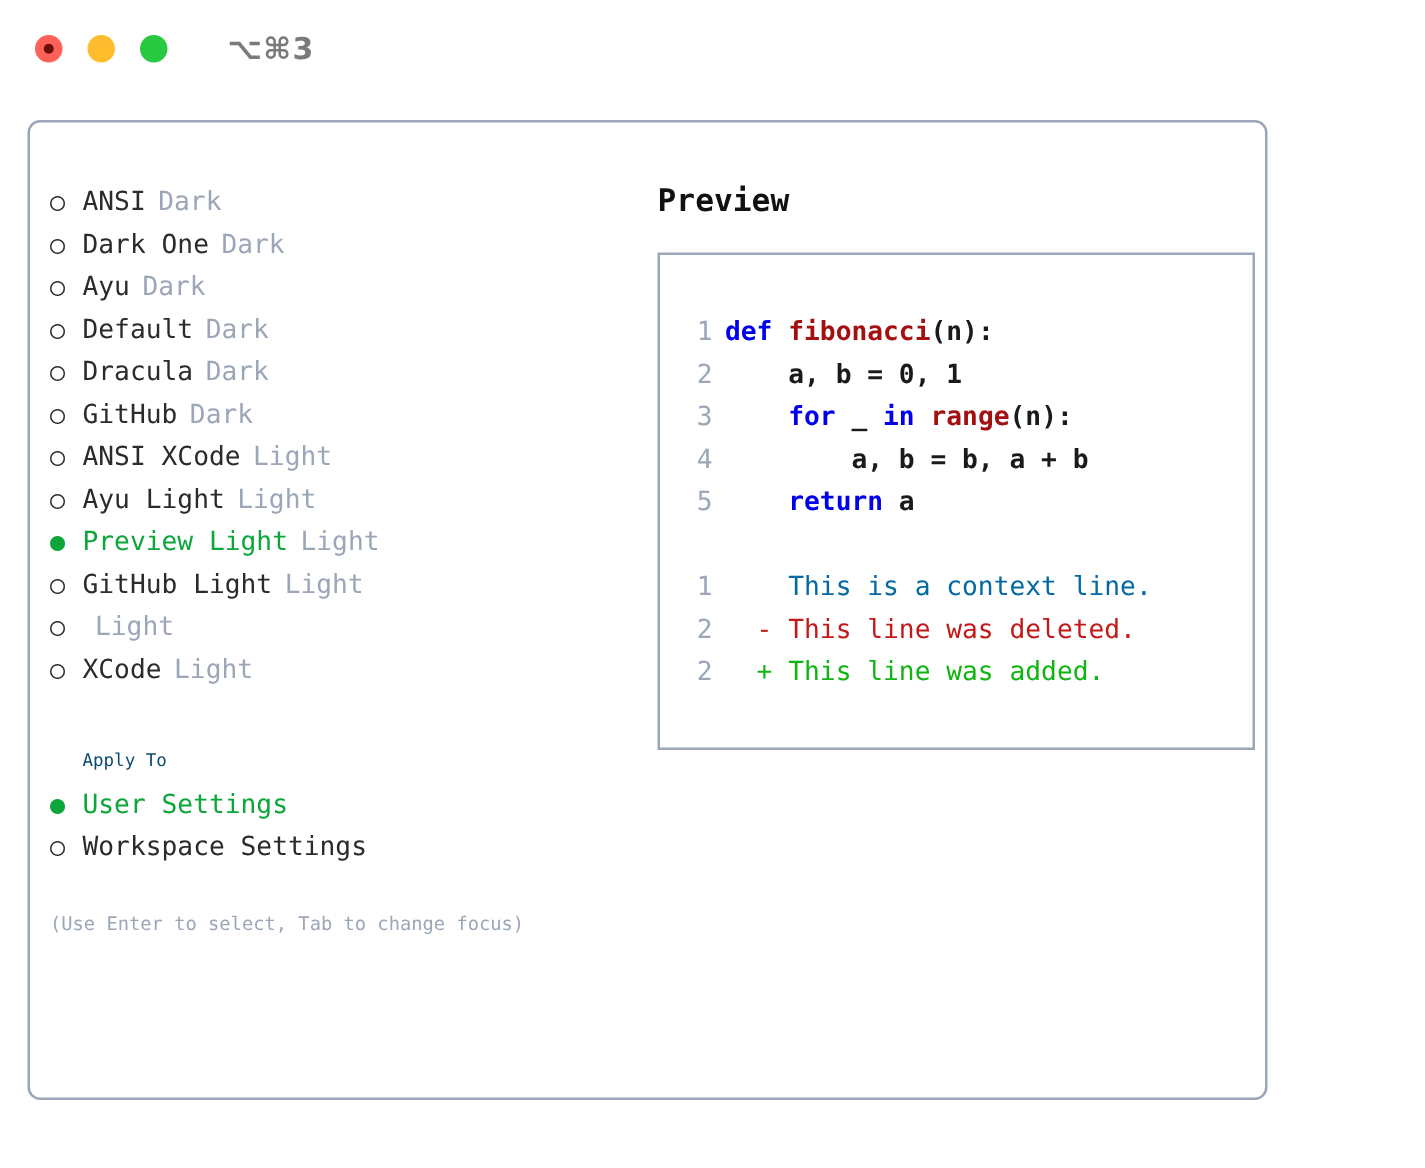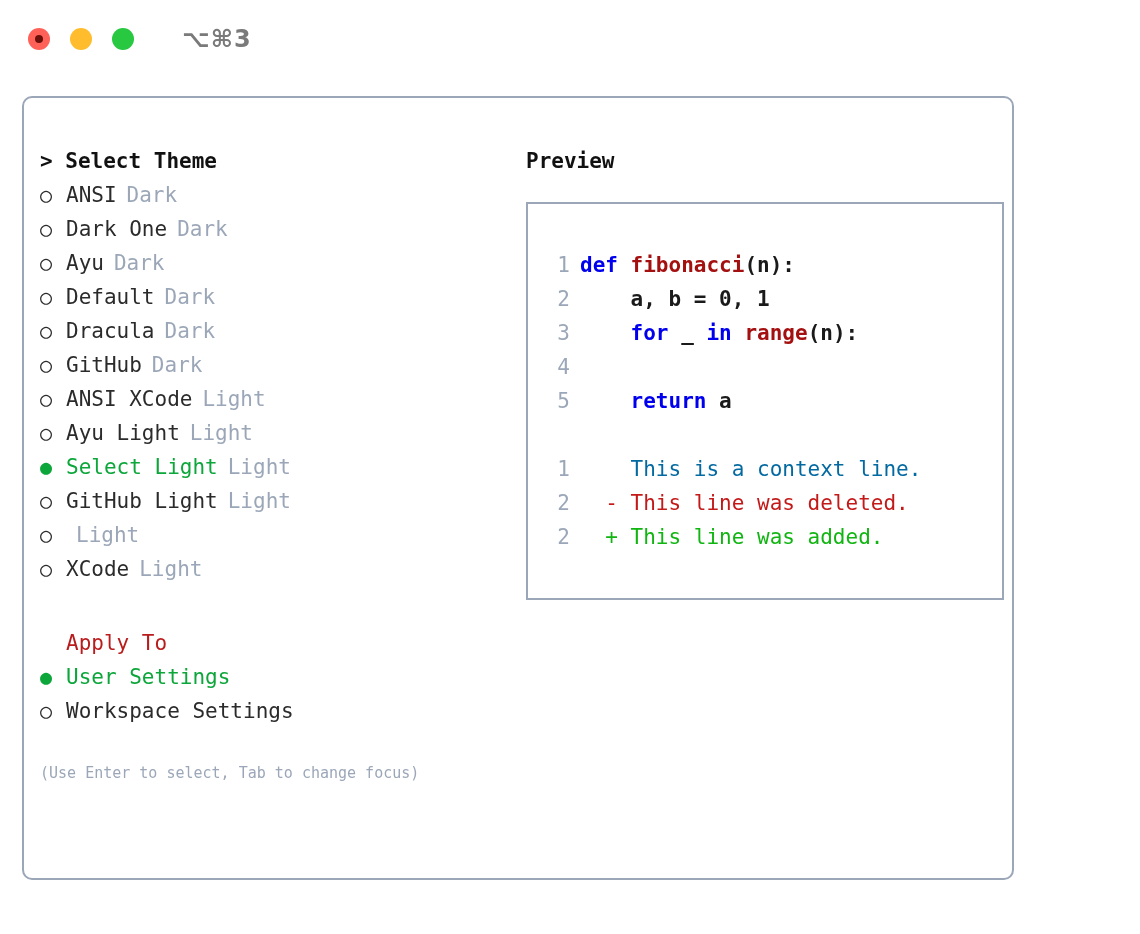--- a/index.html
+++ b/index.html
@@ -100,22 +100,22 @@
   }
   .row.selected .marker { color: #0ca63a; }
   .row-label { color: #2b2b2b; }
   .row.selected .row-label { color: #0ca63a; }
   .row-tag {
     color: #9ba7b8;
     margin-left: 10px;
   }
 
   .apply-header {
-    font-size: 21px;
-    color: #b91c1c;
+    font-size: 14px;
+    color: #0c4a6e;
     line-height: 34px;
     padding-left: 26px;
     white-space: pre;
   }
 
   .spacer-lg { height: 40px; }
   .spacer-md { height: 28px; }
 
   .hint {
     font-size: 15px;
@@ -125,21 +125,21 @@
     white-space: pre-wrap;
   }
 
   
   .right-col {
     flex: 1 1 auto;
     padding-left: 24px;
   }
 
   .preview-title {
-    font-size: 21px;
+    font-size: 25px;
     font-weight: bold;
     color: #111111;
     line-height: 34px;
     margin-bottom: 24px;
   }
 
   .preview-box {
     width: 478px;
     height: 398px;
     border: 2px solid #9ba7b8;
@@ -185,32 +185,31 @@
       <div class="light green"></div>
     </div>
     <div class="shortcut">⌥⌘3</div>
   </div>
 
   <div class="panel">
     <div class="panel-inner">
 
       <div class="left-col">
 
-        <div class="section-header">&gt; Select Theme</div>
 
         <div class="theme-list">
             <div class="row"><span class="marker">○</span><span class="row-label">ANSI</span><span class="row-tag">Dark</span></div>
             <div class="row"><span class="marker">○</span><span class="row-label">Dark One</span><span class="row-tag">Dark</span></div>
             <div class="row"><span class="marker">○</span><span class="row-label">Ayu</span><span class="row-tag">Dark</span></div>
             <div class="row"><span class="marker">○</span><span class="row-label">Default</span><span class="row-tag">Dark</span></div>
             <div class="row"><span class="marker">○</span><span class="row-label">Dracula</span><span class="row-tag">Dark</span></div>
             <div class="row"><span class="marker">○</span><span class="row-label">GitHub</span><span class="row-tag">Dark</span></div>
             <div class="row"><span class="marker">○</span><span class="row-label">ANSI XCode</span><span class="row-tag">Light</span></div>
             <div class="row"><span class="marker">○</span><span class="row-label">Ayu Light</span><span class="row-tag">Light</span></div>
-            <div class="row selected"><span class="marker">●</span><span class="row-label">Select Light</span><span class="row-tag">Light</span></div>
+            <div class="row selected"><span class="marker">●</span><span class="row-label">Preview Light</span><span class="row-tag">Light</span></div>
             <div class="row"><span class="marker">○</span><span class="row-label">GitHub Light</span><span class="row-tag">Light</span></div>
             <div class="row"><span class="marker">○</span><span class="row-tag">Light</span></div>
             <div class="row"><span class="marker">○</span><span class="row-label">XCode</span><span class="row-tag">Light</span></div>
           </div>
 
         <div class="spacer-lg"></div>
 
         <div class="apply-header">Apply To</div>
 
         <div class="apply-list">
@@ -224,21 +223,21 @@
       </div>
 
       <div class="right-col">
         <div class="preview-title">Preview</div>
 
         <div class="preview-box">
           <div class="code-block">
               <div class="code-line"><span class="lineno">1</span><span class="code-text"><span class="tok-kw">def </span><span class="tok-fn">fibonacci</span><span class="tok-plain">(n):</span></span></div>
               <div class="code-line"><span class="lineno">2</span><span class="code-text"><span class="tok-plain">    a, b = 0, 1</span></span></div>
               <div class="code-line"><span class="lineno">3</span><span class="code-text"><span class="tok-plain">    </span><span class="tok-kw">for</span><span class="tok-plain"> _ </span><span class="tok-kw">in</span><span class="tok-plain"> </span><span class="tok-fn">range</span><span class="tok-plain">(n):</span></span></div>
-              <div class="code-line"><span class="lineno">4</span></div>
+              <div class="code-line"><span class="lineno">4</span><span class="code-text"><span class="tok-plain">        a, b = b, a + b</span></span></div>
               <div class="code-line"><span class="lineno">5</span><span class="code-text"><span class="tok-plain">    </span><span class="tok-kw">return</span><span class="tok-plain"> a</span></span></div>
             </div>
           <div class="diff-gap"></div>
           <div class="diff-block">
               <div class="code-line"><span class="lineno">1</span><span class="diff-ctx">    This is a context line.</span></div>
               <div class="code-line"><span class="lineno">2</span><span class="diff-del">  - This line was deleted.</span></div>
               <div class="code-line"><span class="lineno">2</span><span class="diff-add">  + This line was added.</span></div>
             </div>
         </div>
       </div>

